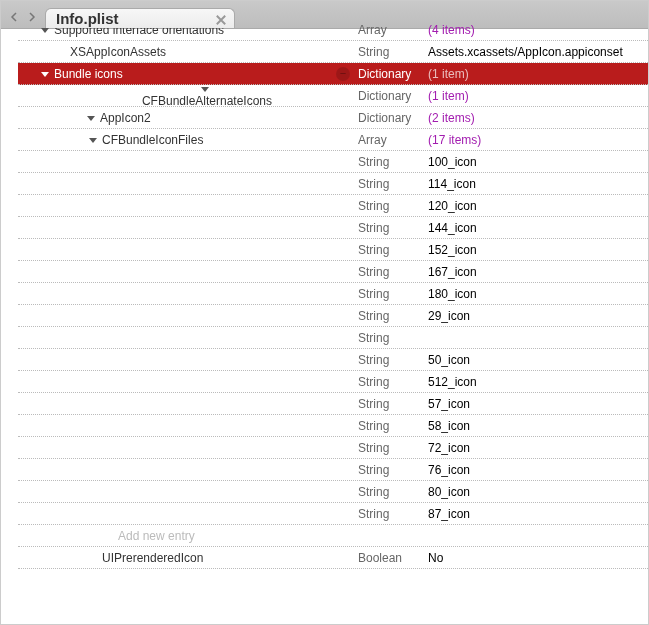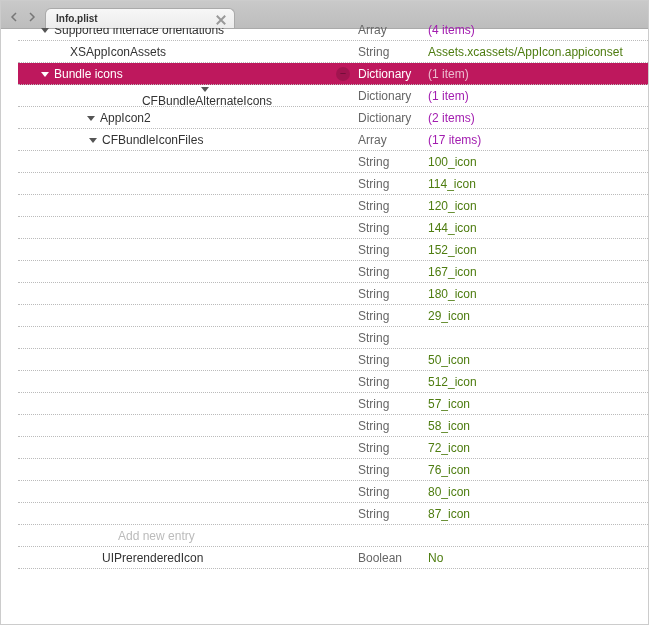--- a/index.html
+++ b/index.html
@@ -34,21 +34,21 @@
   .tab {
     background: linear-gradient(#f7f7f7,#ececec);
     border: 1px solid #aaa;
     border-bottom: none;
     border-top-left-radius: 6px;
     border-top-right-radius: 6px;
     height: 20px;
     display: flex;
     align-items: center;
     padding: 0 24px 0 10px;
-    font-size: 10px;
+    font-size: 15px;
     font-weight: 600;
     color: #333;
     position: relative;
     min-width: 190px;
   }
   .tab .close {
     position: absolute;
     right: 6px;
     top: 4px;
     width: 14px; height: 14px;
@@ -72,34 +72,34 @@
     align-items: center;
     overflow: hidden;
     white-space: nowrap;
   }
   .row .type {
     flex: 0 0 70px;
     color: #666;
   }
   .row .value {
     flex: 1;
-    color: #4d7c0f;
+    color: #000000;
     overflow: hidden;
     white-space: nowrap;
   }
   .row.dim .value { color: #a21caf; }
   .disclosure {
     width: 10px; height: 10px;
     margin-right: 4px;
     display:inline-flex; align-items:center; justify-content:center;
   }
   .disclosure svg { width: 8px; height: 8px; fill: #555; }
   .spacer { display:inline-block; }
   .row.selected {
-    background: #be185d;
+    background: #b91c1c;
     color: #fff;
   }
   .row.selected .type { color: #fff; }
   .row.selected .value { color: rgba(255,255,255,0.7); }
   .row.selected .disclosure svg { fill: #fff; }
   .row.selected .remove-badge {
     width: 14px; height: 14px;
     border-radius: 50%;
     background: rgba(0,0,0,0.15);
     display:inline-flex; align-items:center; justify-content:center;

